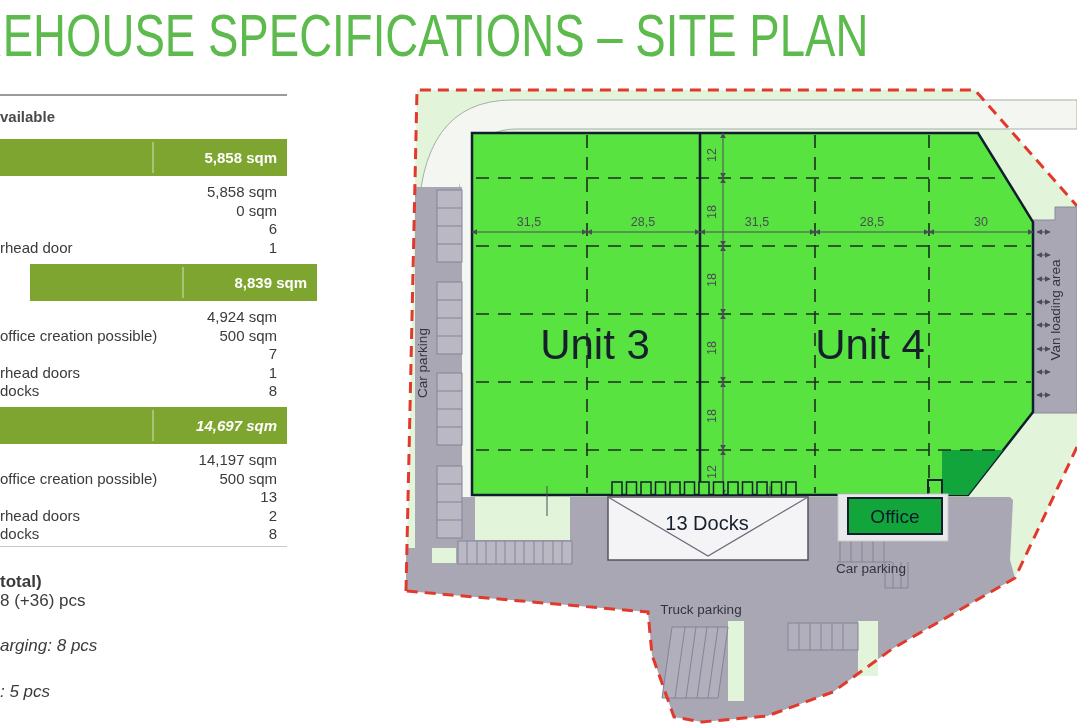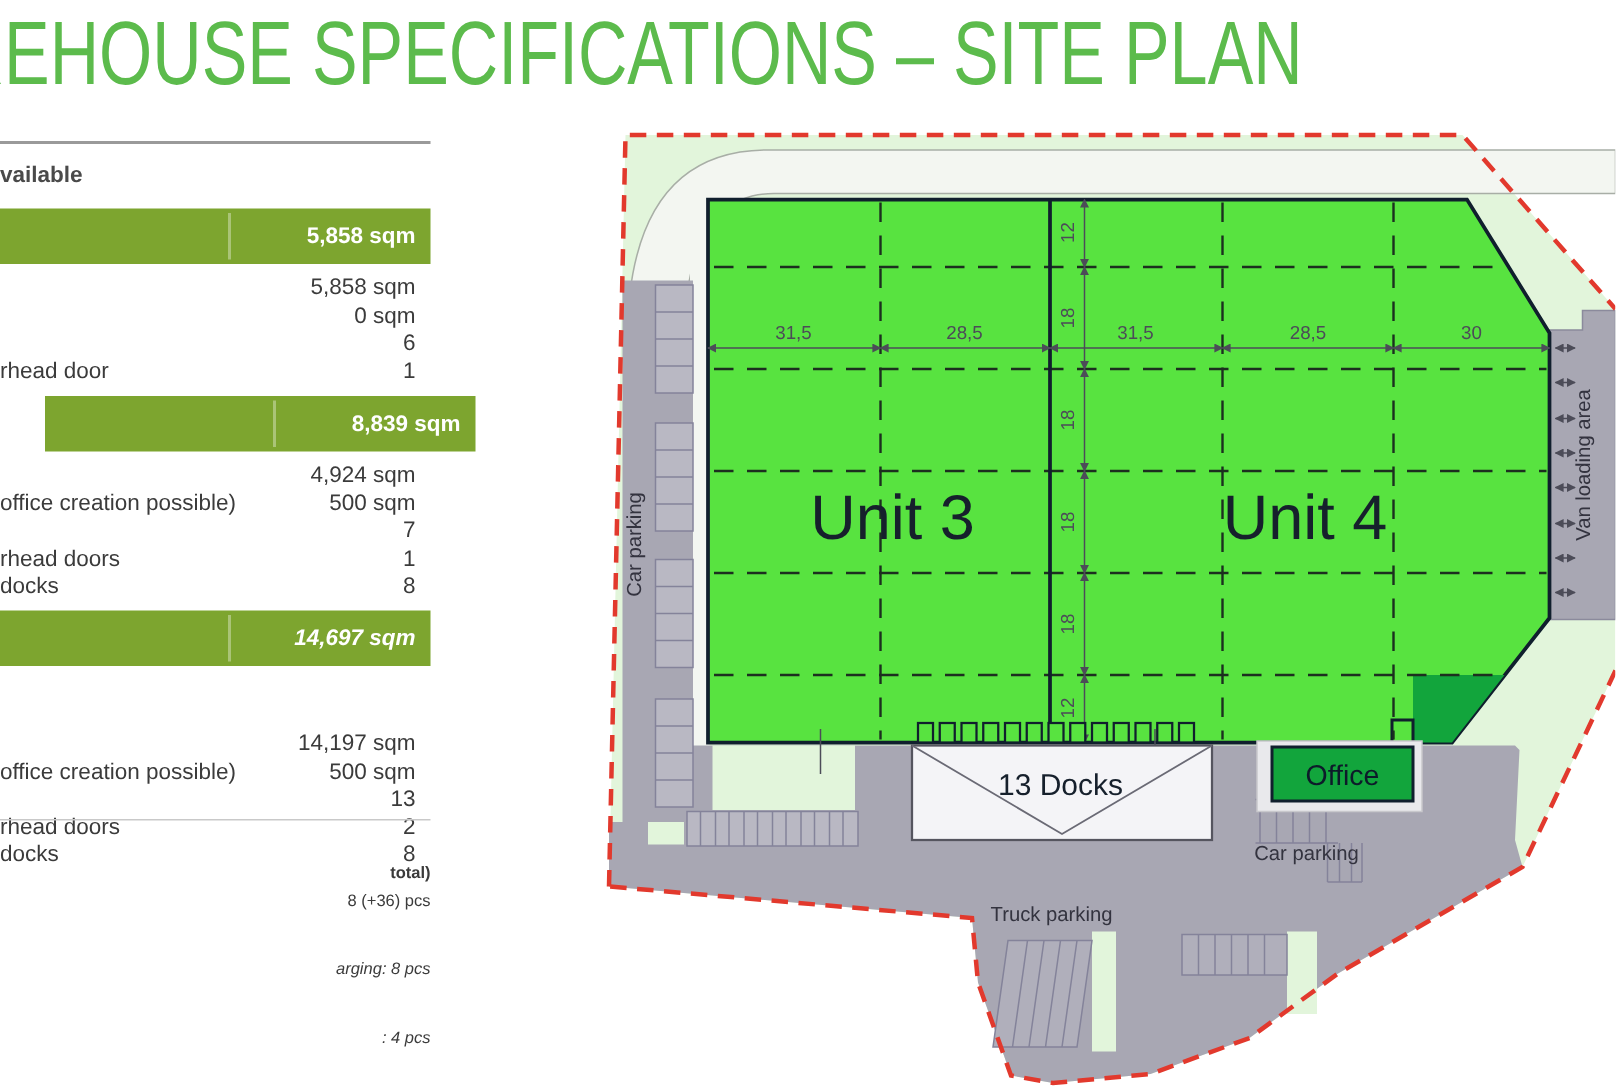--- a/index.html
+++ b/index.html
@@ -1,33 +1,33 @@
 <!DOCTYPE html>
 <html><head>
 <meta charset="utf-8">
 <style>
   html,body{margin:0;padding:0;background:#ffffff;}
   body{width:1077px;height:726px;position:relative;overflow:hidden;
        font-family:"Liberation Sans",sans-serif;}
   .title-wrap{position:absolute;left:-102px;top:6px;white-space:nowrap;}
   .title-text{display:inline-block;font-size:60px;line-height:60px;font-weight:400;
       color:#5CBB4C;white-space:nowrap;transform:scaleX(0.76);transform-origin:0 0;}
-  .panel{position:absolute;left:0;top:0;width:287px;height:726px;text-align:right;}
+  .panel{position:absolute;left:0;top:0;width:287px;height:726px;}
   .panel-topline{position:absolute;left:0;top:94px;width:287px;height:2px;background:#9a9a9a;}
   .panel-header{position:absolute;left:0;top:108px;font-size:15px;font-weight:bold;color:#4a4a4a;}
   .bar{position:absolute;left:0;width:287px;height:37px;background:#7DA52F;}
   .bar .split{position:absolute;left:152px;top:3px;bottom:3px;width:2px;background:rgba(255,255,255,0.35);}
   .bar .val{position:absolute;right:10px;top:0;line-height:37px;color:#ffffff;font-weight:bold;font-size:15px;}
   .rows{position:absolute;left:0;width:287px;}
   .row{display:flex;height:18.6px;line-height:18.6px;font-size:15px;color:#3b3b3b;padding-right:10px;box-sizing:border-box;}
   .row .lbl{white-space:nowrap;}
   .row .val{margin-left:auto;white-space:nowrap;}
   .panel-divider{position:absolute;left:0;top:546px;width:287px;height:1px;background:#c9c9c9;}
   .footer{position:absolute;left:0;top:573px;width:287px;}
-  .fline{height:18.7px;line-height:18.7px;font-size:11px;color:#3b3b3b;white-space:nowrap;}
+  .fline{height:18.7px;line-height:18.7px;font-size:17px;color:#3b3b3b;white-space:nowrap;}
   .fline.b{font-weight:bold;color:#3a3a3a;}
   .fline.i{font-style:italic;margin-top:27px;}
   svg text{font-family:"Liberation Sans",sans-serif;}
   .dimtxt{font-size:12.5px;fill:#4c4c58;}
   .maptxt{font-size:13.5px;fill:#33333f;}
   .unittxt{font-size:42px;fill:#16202c;}
 </style>
 </head>
 <body>
 
@@ -81,21 +81,21 @@
     <div class="row">
         <span class="lbl">docks</span>
         <span class="val">8</span>
       </div>
   </div>
 
   <div class="bar" style="top:407px;font-style:italic;">
     <span class="split"></span>
     <span class="val">14,697 sqm</span>
   </div>
-  <div class="rows" style="top:451px;margin-top:36px;">
+  <div class="rows" style="top:451px;">
     <div class="row">
         <span class="val">14,197 sqm</span>
       </div>
     <div class="row">
         <span class="lbl">office creation possible)</span>
         <span class="val">500 sqm</span>
       </div>
     <div class="row">
         <span class="val">13</span>
       </div>
@@ -108,21 +108,21 @@
         <span class="val">8</span>
       </div>
   </div>
 
   <div class="panel-divider"></div>
 
   <div class="footer">
     <div class="fline b">total)</div>
     <div class="fline">8 (+36) pcs</div>
     <div class="fline i">arging: 8 pcs</div>
-    <div class="fline i">: 4 pcs</div>
+    <div class="fline i">: 5 pcs</div>
   </div>
 </div>
 
 <svg width="1077" height="726" viewBox="0 0 1077 726" style="position:absolute;left:0;top:0;">
   <defs>
     <marker id="arr" viewBox="0 0 10 10" refX="9" refY="5" markerWidth="6" markerHeight="6" orient="auto-start-reverse">
         <path d="M0,0 L10,5 L0,10 Z" fill="#4c4c58"></path>
       </marker>
   </defs>
 

